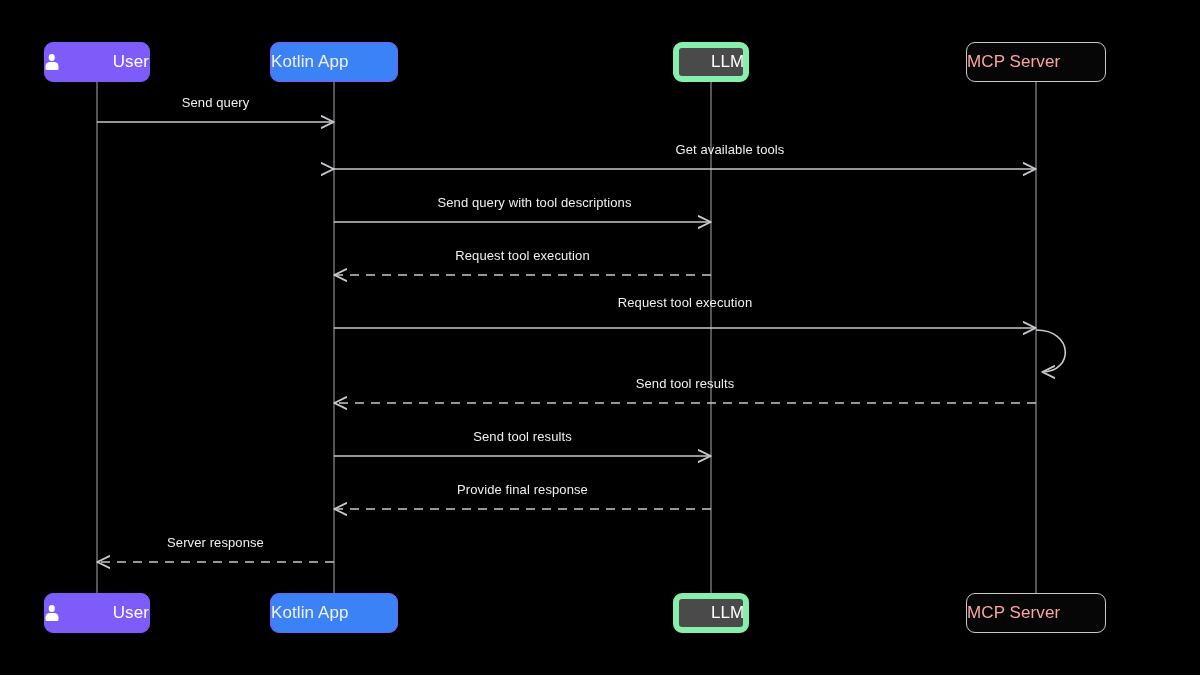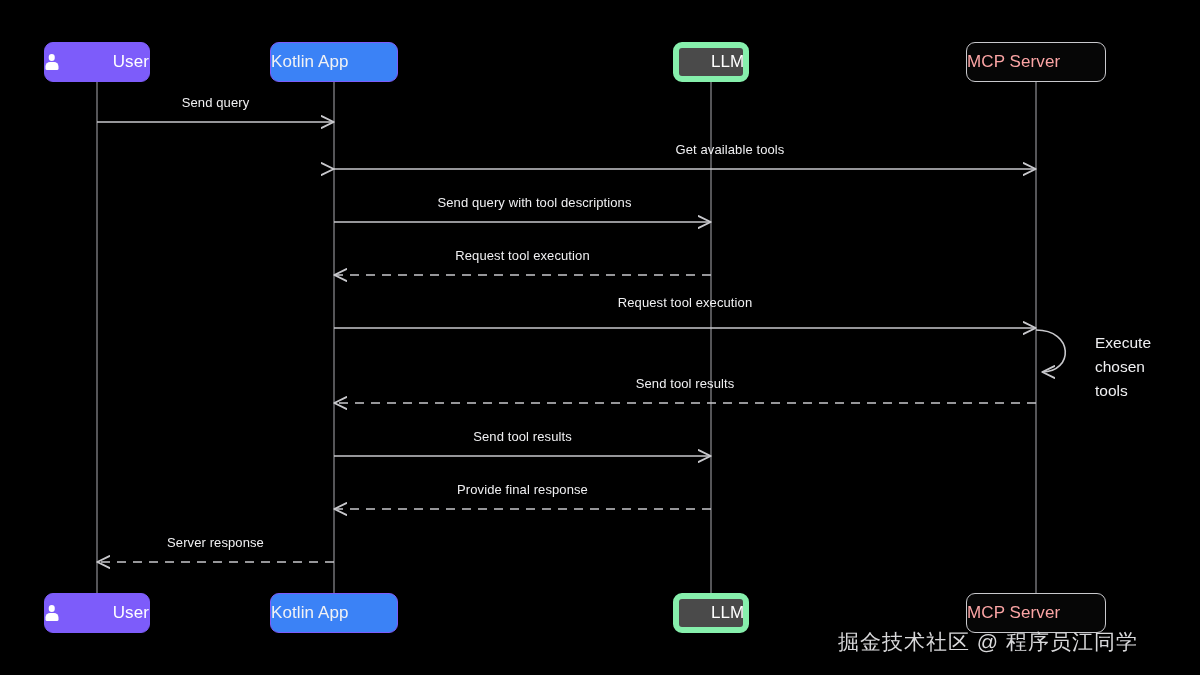--- a/index.html
+++ b/index.html
@@ -138,18 +138,14 @@
       <div class="msg-label" style="left: 685px; top: 142px; margin-left: 45px;">Get available tools</div>
       <div class="msg-label" style="left: 522.5px; top: 195px; margin-left: 12px;">Send query with tool descriptions</div>
       <div class="msg-label" style="left: 522.5px; top: 248px;">Request tool execution</div>
       <div class="msg-label" style="left: 685px; top: 295px;">Request tool execution</div>
       <div class="msg-label" style="left: 685px; top: 376px;">Send tool results</div>
       <div class="msg-label" style="left: 522.5px; top: 429px;">Send tool results</div>
       <div class="msg-label" style="left: 522.5px; top: 482px;">Provide final response</div>
       <div class="msg-label" style="left: 215.5px; top: 535px;">Server response</div>
     </div>
 
-  <div class="self-label" id="self-label" style="left: 1095px; top: 331px;">Execute
-chosen
-tools</div>
 
-  <div class="watermark" id="wm" style="left: 838px; top: 628px;">掘金技术社区 @ 程序员江同学</div>
 </div>
 
 </body></html>

